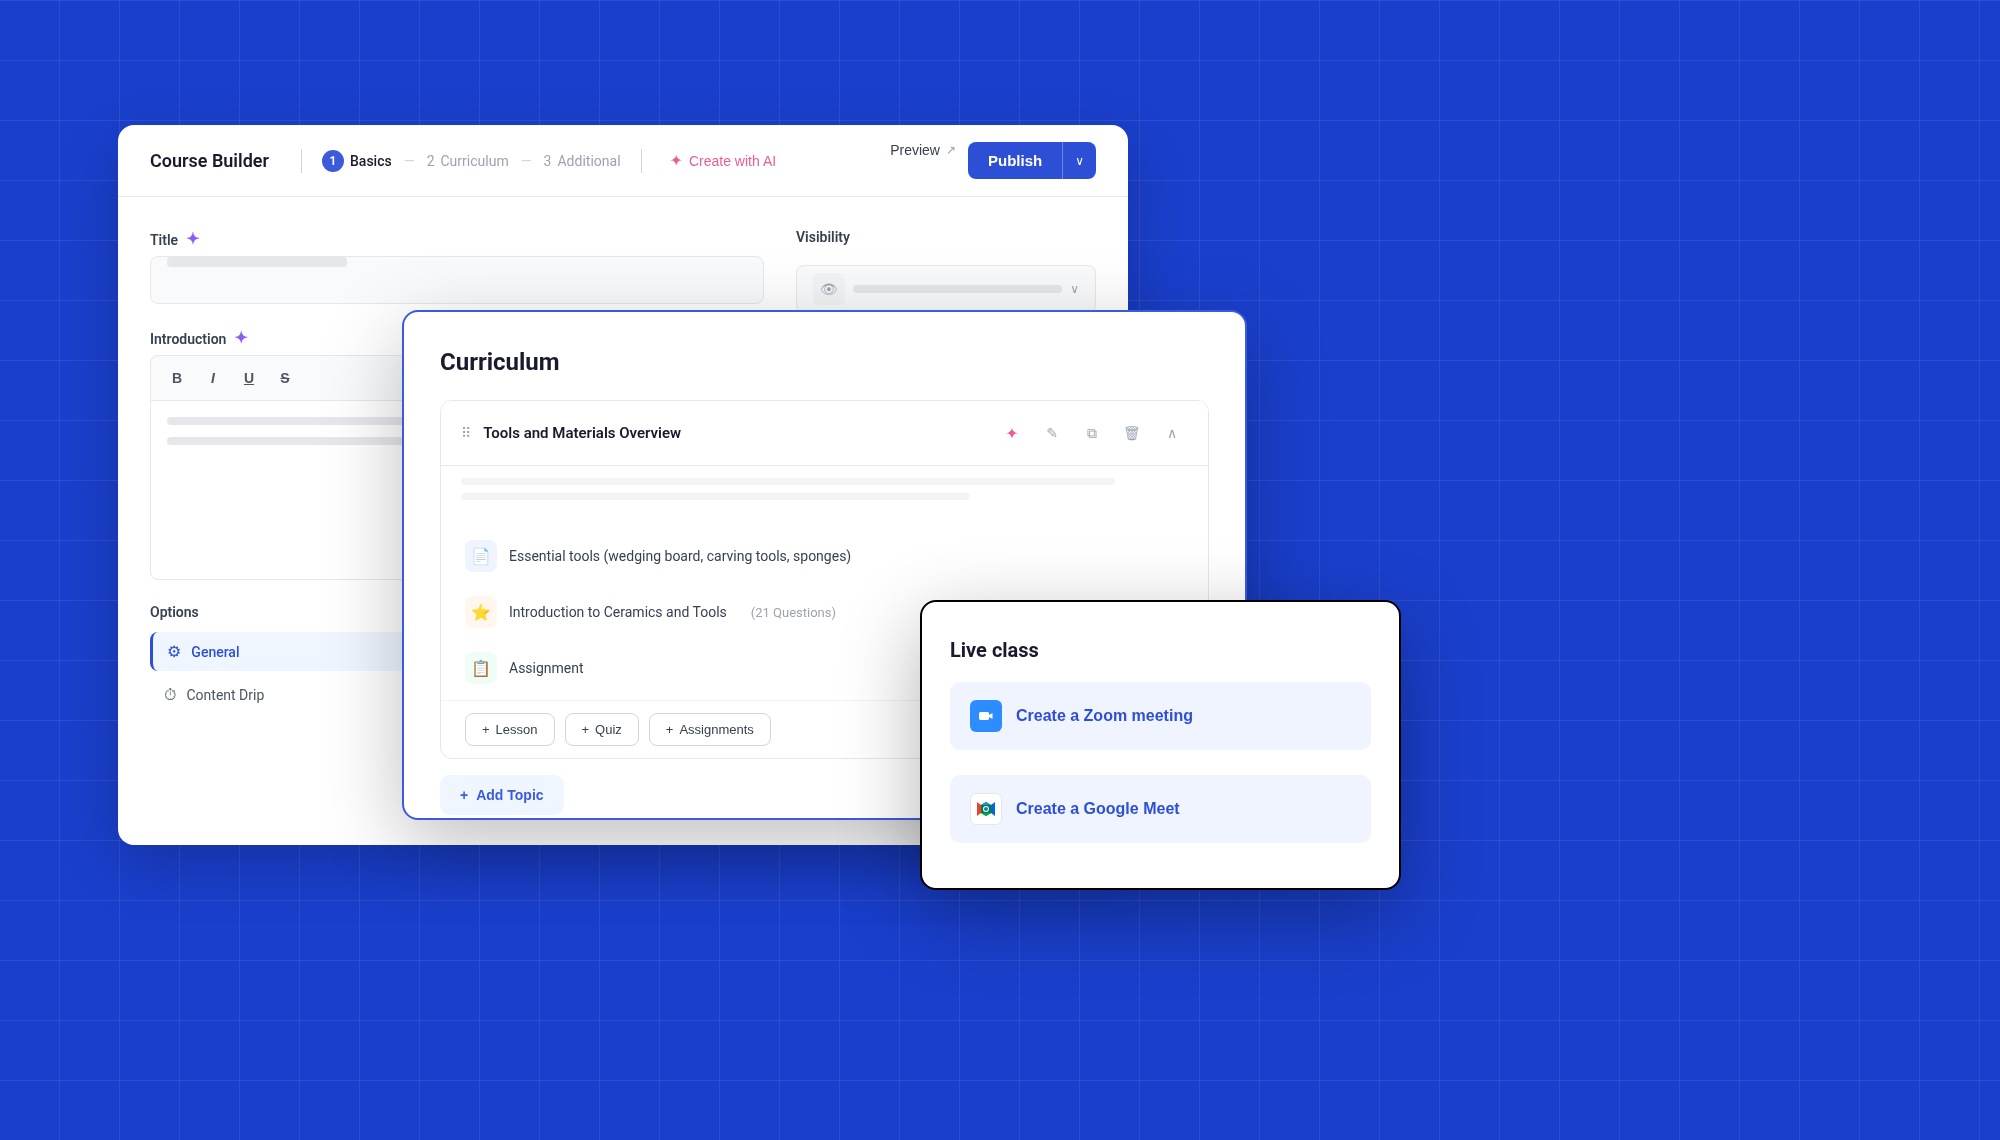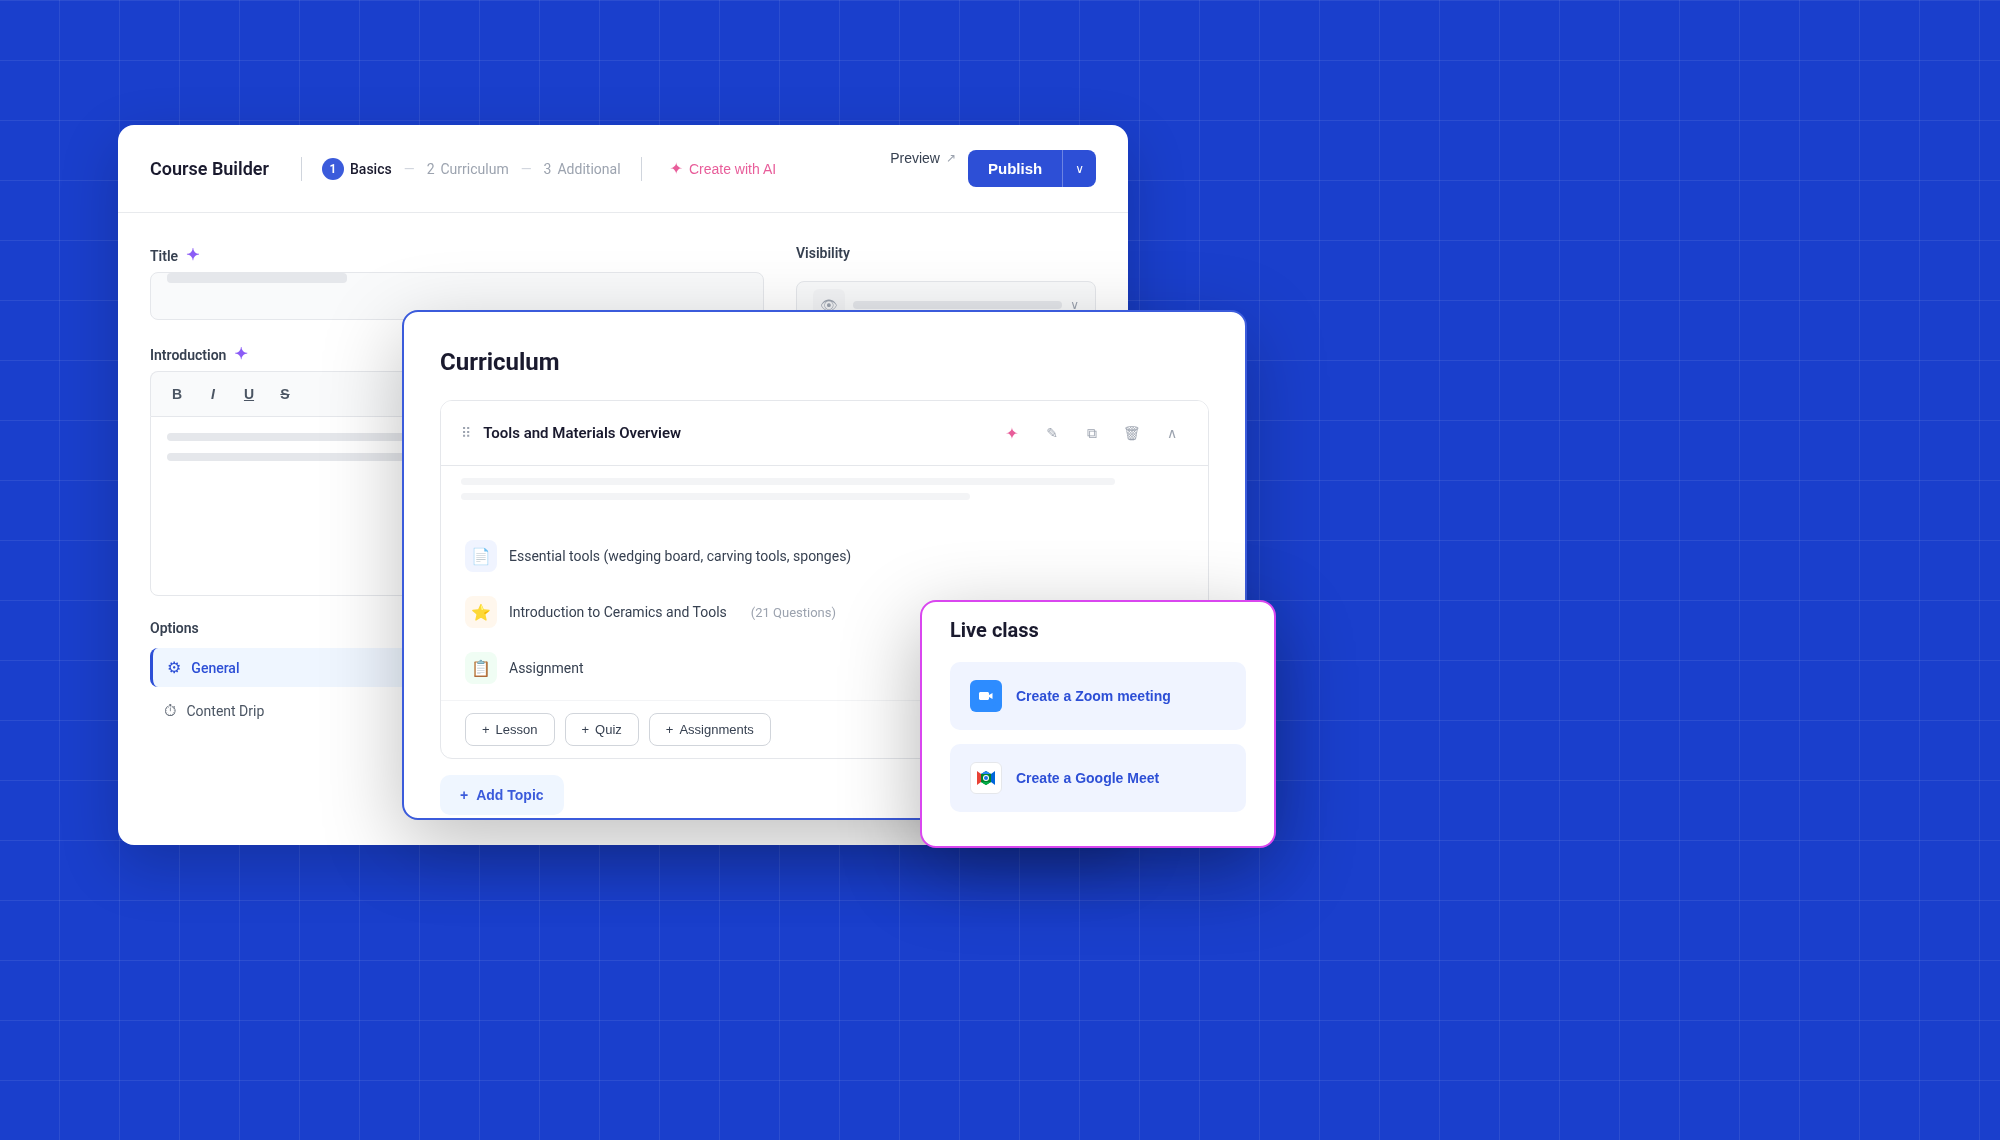--- a/index.html
+++ b/index.html
@@ -37,21 +37,21 @@
       border-radius: 16px;
       box-shadow: 0 20px 60px rgba(0,0,0,0.2);
       padding: 0;
       overflow: hidden;
     }
 
     .cb-header {
       display: flex;
       align-items: center;
       padding: 0 32px;
-      height: 88px;
+      height: 72px;
       border-bottom: 1px solid #e8eaed;
       gap: 16px;
     }
 
     .cb-title {
       font-size: 18px;
       font-weight: 600;
       color: #1a1a2e;
       margin-right: 12px;
     }
@@ -497,50 +497,50 @@
       color: #3b5bdb;
       cursor: pointer;
       margin-top: 16px;
     }
 
     
     .live-class-card {
       position: absolute;
       top: 600px;
       left: 920px;
-      width: 356px;
+      width: 481px;
       background: #ffffff;
       border-radius: 16px;
       box-shadow: 0 24px 80px rgba(0,0,0,0.3);
-      border: 2px solid #d946ef;
-      padding: 16px 28px 20px;
+      border: 2px solid #000000;
+      padding: 36px 28px 20px;
       overflow: hidden;
     }
 
     .live-class-title {
       font-size: 20px;
       font-weight: 700;
       color: #1a1a2e;
       margin-bottom: 20px;
     }
 
     .meeting-btn {
       width: 100%;
       display: flex;
       align-items: center;
       gap: 14px;
       padding: 18px 20px;
       background: #f0f4ff;
       border: none;
       border-radius: 10px;
-      font-size: 14px;
+      font-size: 16px;
       font-weight: 600;
       color: #2d4fd6;
       cursor: pointer;
-      margin-bottom: 14px;
+      margin-bottom: 25px;
     }
 
     .zoom-icon {
       width: 32px;
       height: 32px;
       background: #2d8cff;
       border-radius: 6px;
       display: flex;
       align-items: center;
       justify-content: center;

